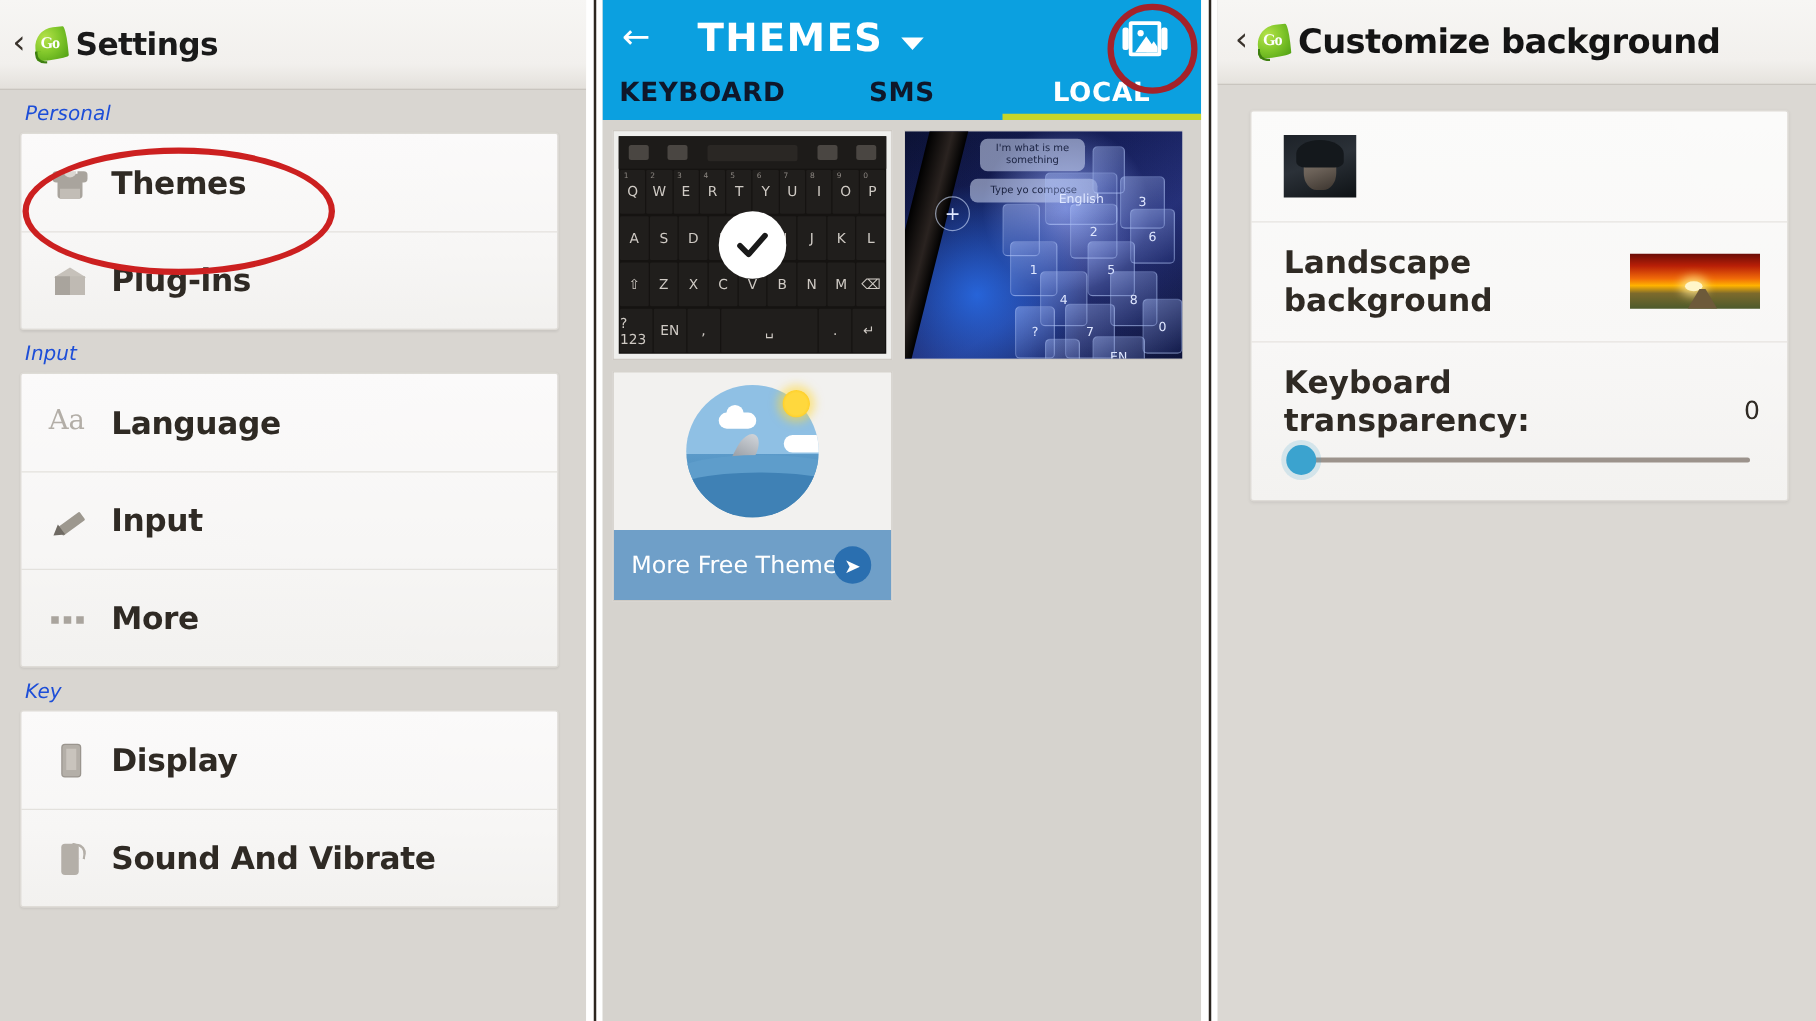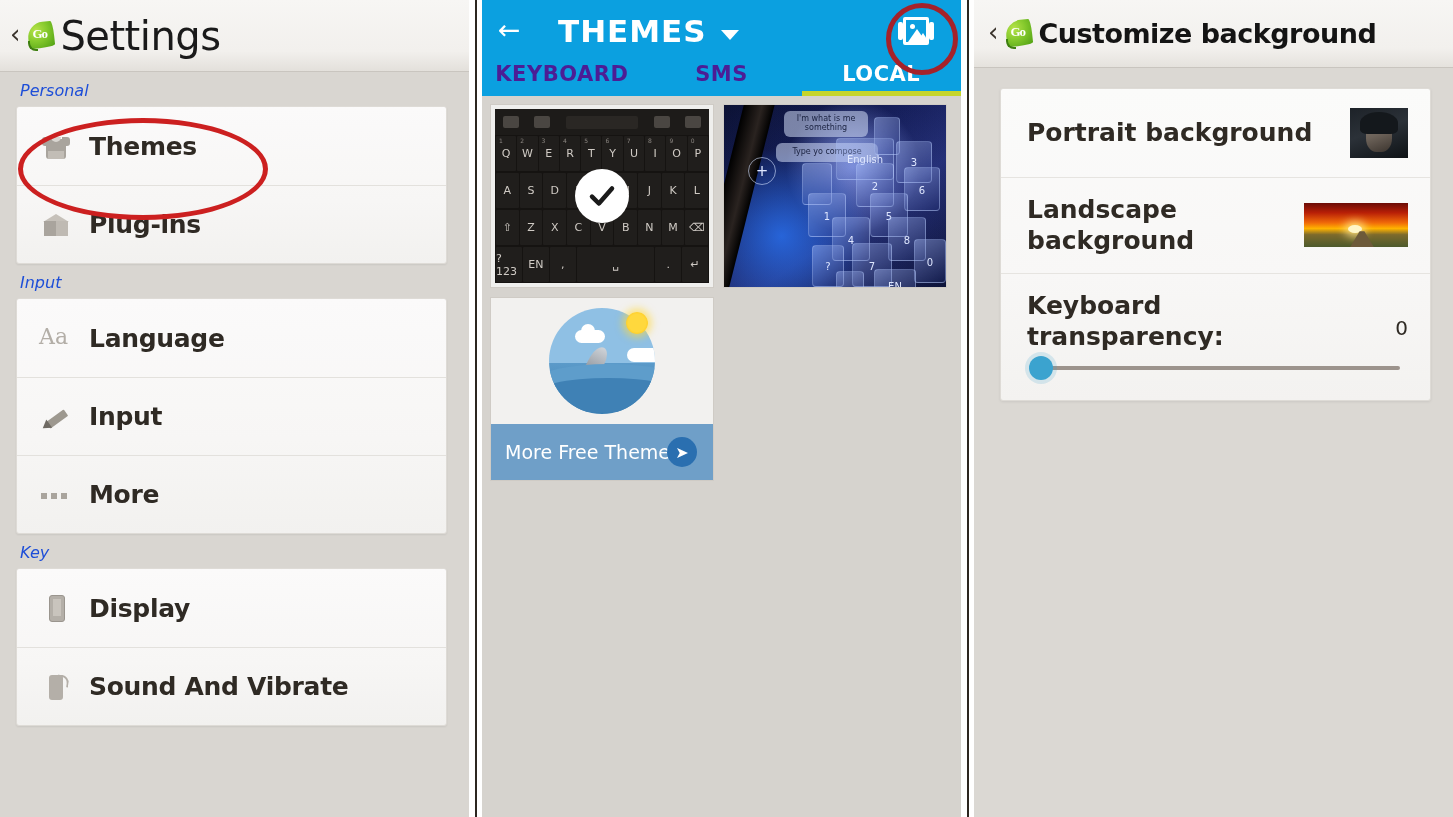--- a/index.html
+++ b/index.html
@@ -48,21 +48,21 @@
     font-size: 13px; font-weight: bold; color: #ffffff;
     font-family: "Liberation Serif", serif; letter-spacing: -1px;
   }
   .go-logo .stem {
     position: absolute; left: 2px; top: 20px; width: 8px; height: 8px;
     border-left: 2px solid #3e7f10; border-bottom: 2px solid #3e7f10;
     border-radius: 0 0 0 8px;
   }
   .app-title {
     font-family: "DejaVu Sans", sans-serif;
-    font-size: 40px; font-weight: normal; color: #1a1a1a;
+    font-size: 25px; font-weight: bold; color: #1a1a1a;
     letter-spacing: -0.5px;
   }
 
   .section-label {
     font-family: "DejaVu Sans", sans-serif;
     font-size: 16px; font-style: italic; color: #1d4ed8;
     padding: 9px 0 6px 20px;
   }
   .card {
     margin: 0 22px 0 16px;
@@ -165,21 +165,21 @@
   .ico-photo .mount1 { position:absolute; left:0px; top:5px; width:5px; height:18px; background:#ffffff; border-radius:2px;}
   .ico-photo .mount2 { position:absolute; right:0px; top:5px; width:5px; height:18px; background:#ffffff; border-radius:2px;}
   .ico-photo .mtn { position:absolute; left:2px; bottom:0; width:0;height:0;
      border-left:9px solid transparent; border-right:9px solid transparent; border-bottom:13px solid #ffffff;}
   .ico-photo .mtn2{ position:absolute; left:11px; bottom:0; width:0;height:0;
      border-left:6px solid transparent; border-right:6px solid transparent; border-bottom:9px solid #ffffff;}
   .ico-photo .sun { position:absolute; left:4px; top:4px; width:5px; height:5px; background:#ffffff; border-radius:50%;}
 
   .tabs { display:flex; height: 34px; align-items:flex-start; position:relative;}
   .tab {
-    color:#4c1d95; font-size:21px; font-weight:bold; letter-spacing:0.5px;
+    color:#0f172a; font-size:21px; font-weight:bold; letter-spacing:0.5px;
     font-family:"DejaVu Sans", sans-serif;
     flex:1; text-align:center; padding-top:0px;
   }
   .tab.active { color:#ffffff; }
   .tab-underline {
     position:absolute; bottom:0; height:5px; background:#c6d52b;
   }
 
   .themes-grid {
     display:flex; flex-wrap:wrap; padding: 8px 0 0 8px; gap: 9px;
@@ -581,21 +581,20 @@
         <div class="leaf"></div>
         <div class="gotext">Go</div>
         <div class="stem"></div>
       </div>
       <div class="right-title">Customize background</div>
     </div>
 
     <div class="right-card">
 
       <div class="rrow">
-        <div class="rrow-label">Portrait background</div>
         <div class="thumb-portrait">
           <div class="face"></div>
             <div class="hair"></div>
         </div>
       </div>
 
       <div class="rrow">
         <div class="rrow-label">Landscape background</div>
         <div class="thumb-land">
           <div class="sun2"></div>

